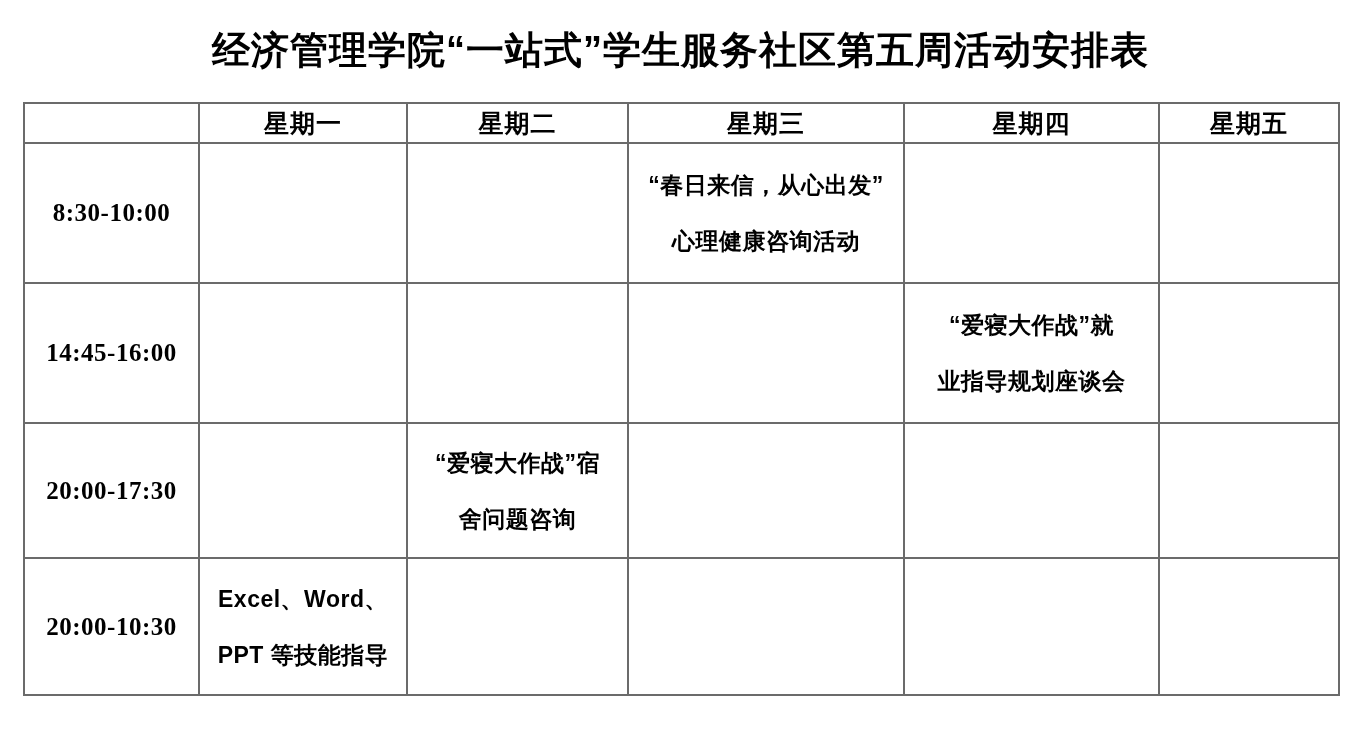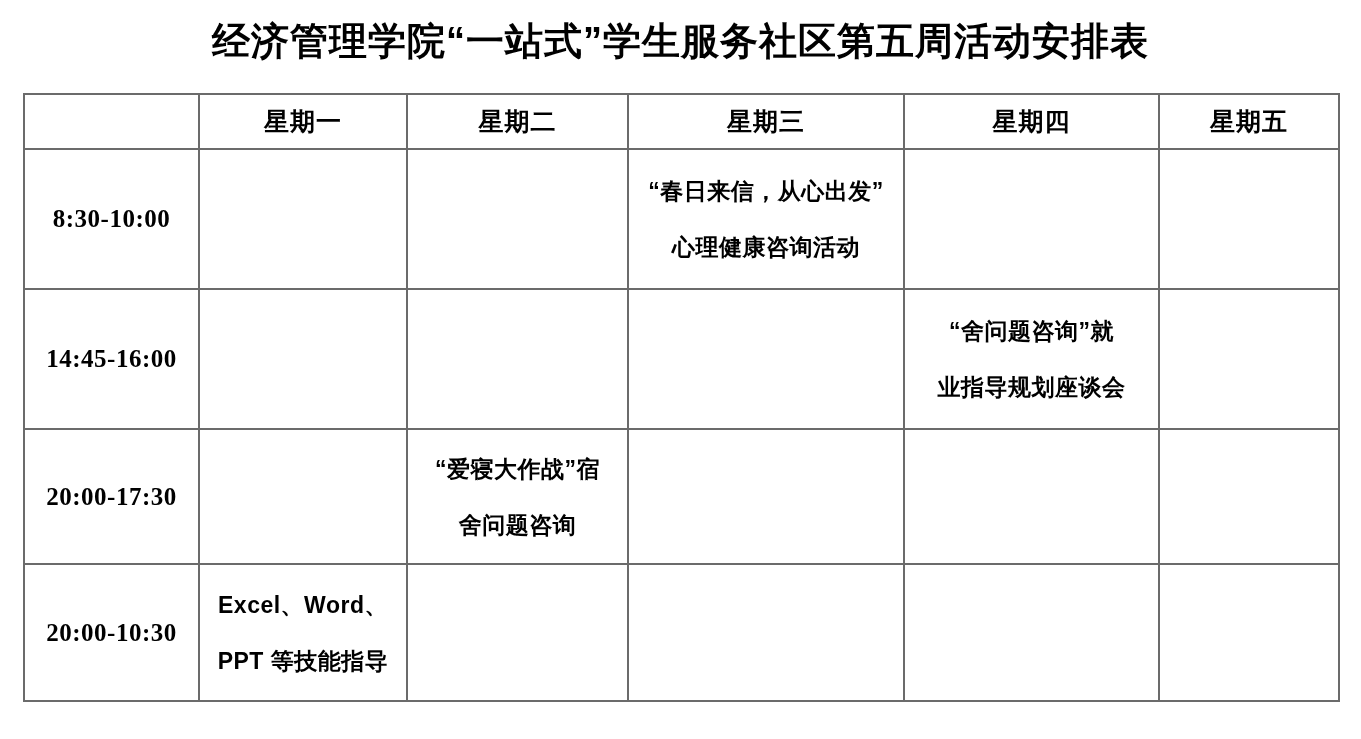--- a/index.html
+++ b/index.html
@@ -14,38 +14,38 @@
     color: #000000;
     overflow: hidden;
     font-family: "Liberation Sans", sans-serif;
   }
   .title {
     text-align: center;
     font-family: "Liberation Sans", sans-serif;
     font-weight: 700;
     font-size: 38px;
     line-height: 1;
-    padding-top: 22px;
+    padding-top: 31px;
     margin-bottom: 33px;
     letter-spacing: 1px;
   }
   table.schedule {
     border-collapse: collapse;
     table-layout: fixed;
     margin-left: 23px;
   }
   table.schedule th,
   table.schedule td {
     border: 2px solid #6b6b6b;
     padding: 0 4px;
     vertical-align: middle;
     text-align: center;
     overflow: hidden;
   }
-  tr.header-row { height: 55px; }
+  tr.header-row { height: 40px; }
   tr.row-1 { height: 140px; }
   tr.row-2 { height: 140px; }
   tr.row-3 { height: 135px; }
   tr.row-4 { height: 137px; }
   th.day-header {
     font-family: "Liberation Sans", sans-serif;
     font-size: 25px;
     font-weight: 700;
     letter-spacing: 1px;
   }
@@ -97,21 +97,21 @@
       <td class="activity-cell">“春日来信，从心出发”
 心理健康咨询活动</td>
       <td class="activity-cell"></td>
       <td class="activity-cell"></td>
     </tr>
     <tr class="row-2">
       <td class="time-cell">14:45-16:00</td>
       <td class="activity-cell"></td>
       <td class="activity-cell"></td>
       <td class="activity-cell"></td>
-      <td class="activity-cell">“舍问题咨询”就
+      <td class="activity-cell">“爱寝大作战”就
 业指导规划座谈会</td>
       <td class="activity-cell"></td>
     </tr>
     <tr class="row-3">
       <td class="time-cell">20:00-17:30</td>
       <td class="activity-cell"></td>
       <td class="activity-cell">“爱寝大作战”宿
 舍问题咨询</td>
       <td class="activity-cell"></td>
       <td class="activity-cell"></td>

